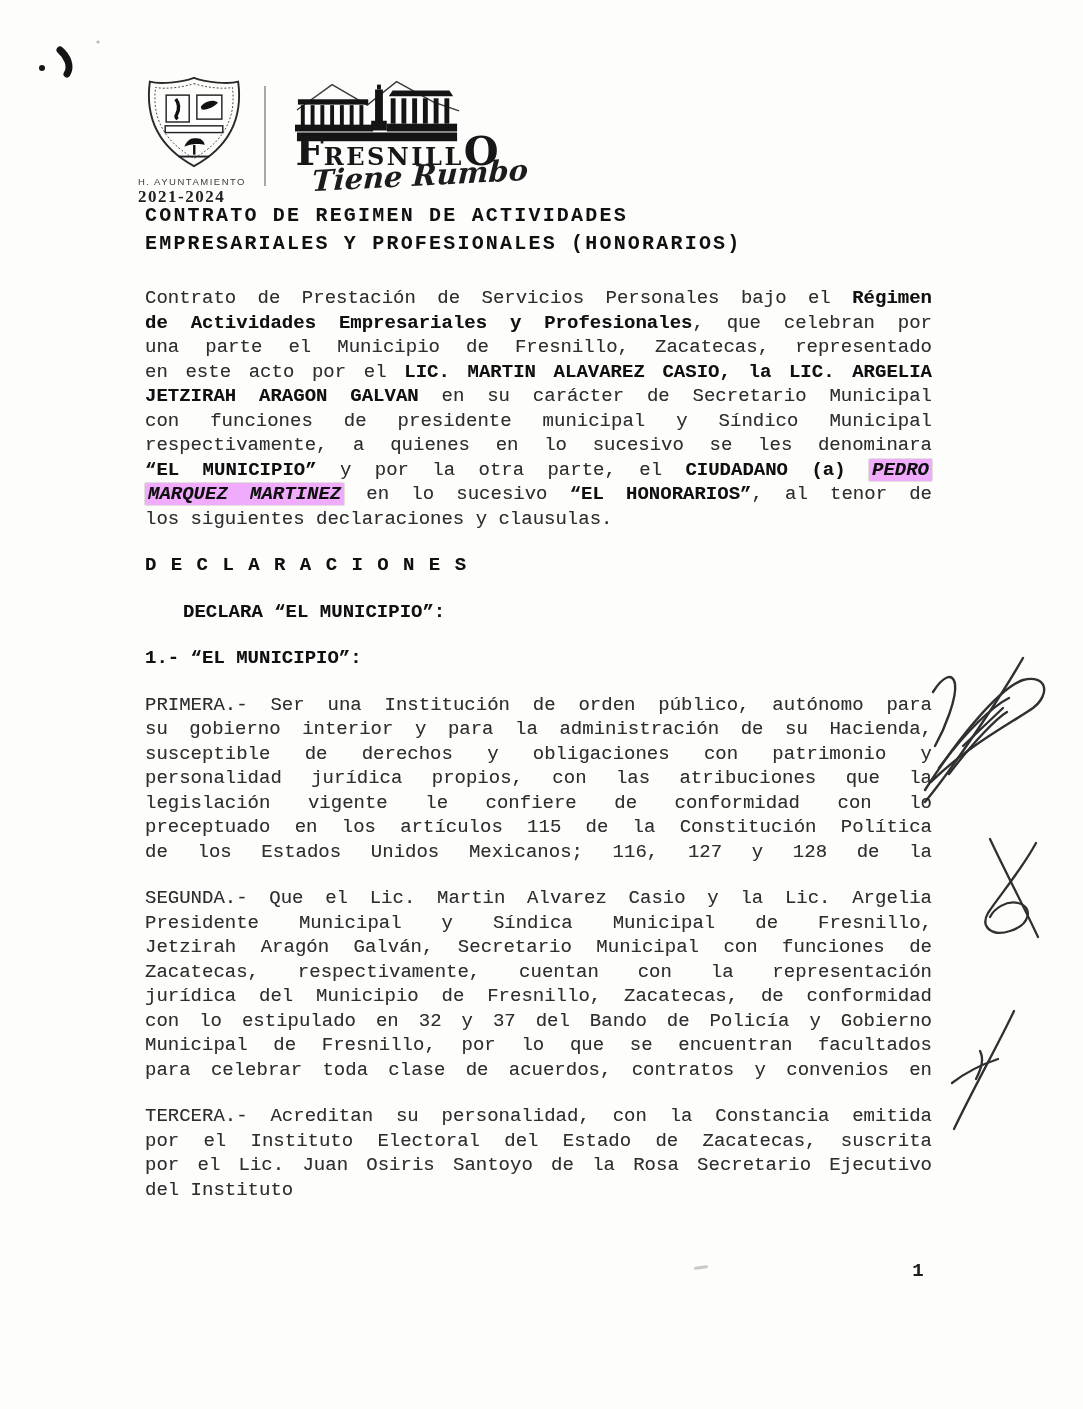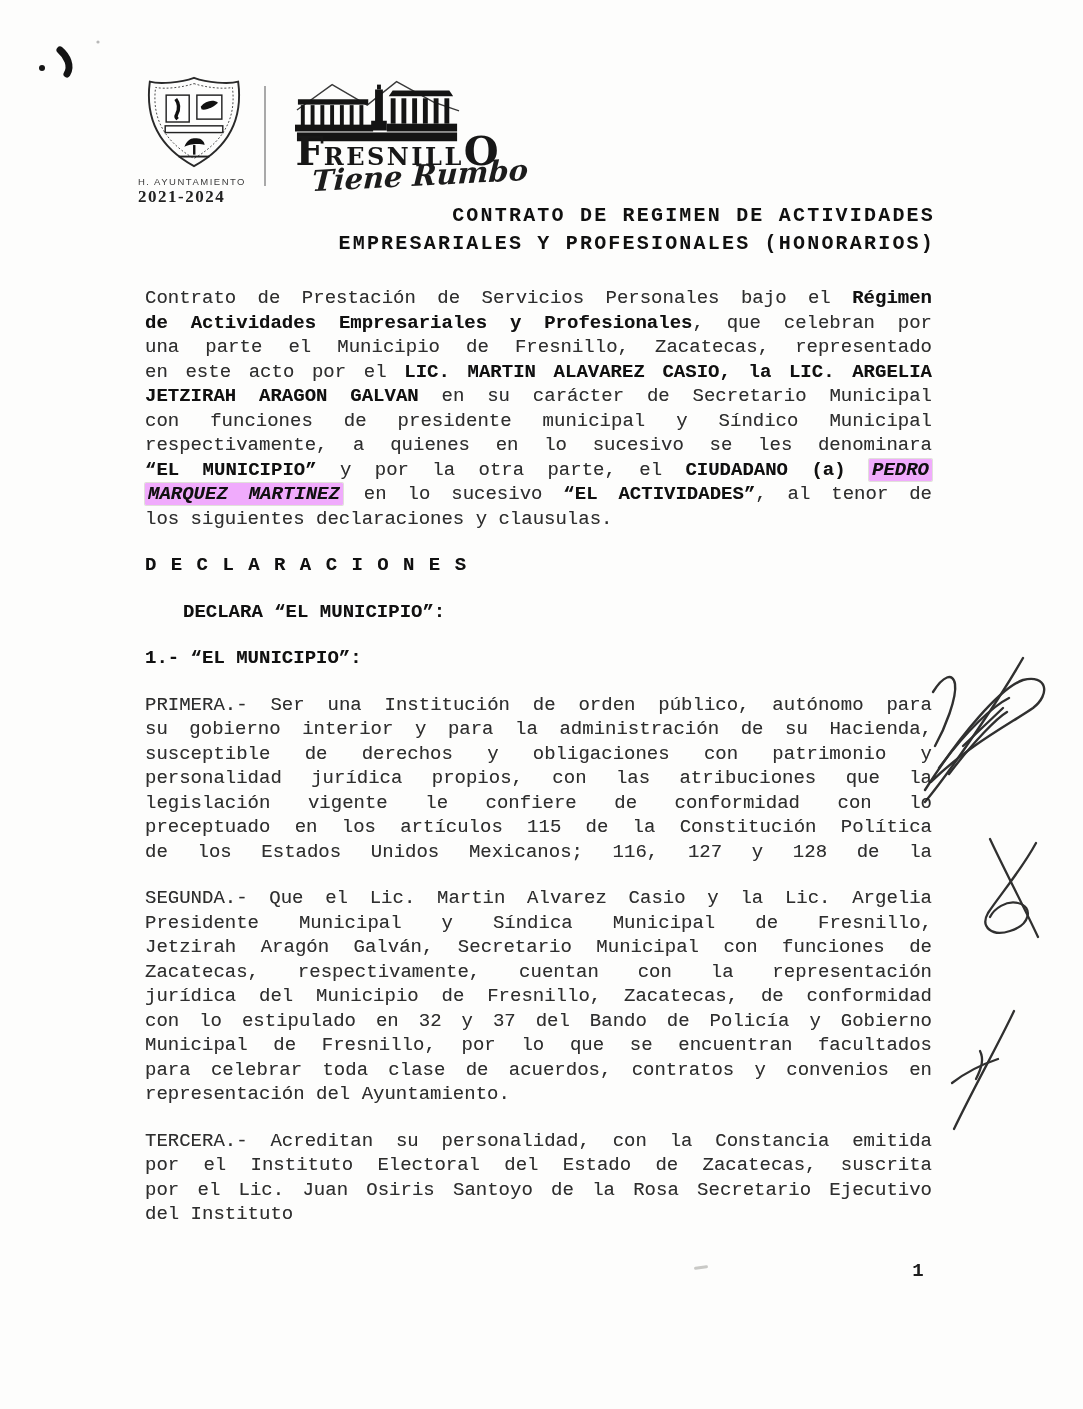--- a/index.html
+++ b/index.html
@@ -24,21 +24,21 @@
     display:flex;align-items:baseline;justify-content:center;white-space:nowrap;
   }
   .wm-big{font-size:40px;line-height:40px;}
   .wm-mid{font-size:24px;line-height:40px;letter-spacing:2.5px;}
   .slogan{
     position:absolute;left:312px;top:160px;width:160px;text-align:center;
     font-family:"DejaVu Serif","Liberation Serif",serif;font-style:italic;font-weight:600;
     font-size:29px;color:#1c1c1c;transform:rotate(-3deg) skewX(-6deg);letter-spacing:0px;white-space:nowrap;
   }
   
-  .title-block{position:absolute;left:145px;top:202px;width:790px;text-align:right;
+  .title-block{position:absolute;left:145px;top:202px;width:790px;text-align:left;
     font-weight:bold;color:#101010;font-size:20px;line-height:27.5px;letter-spacing:2.2px;white-space:nowrap;}
   
   .doc-body{position:absolute;left:145px;top:286px;width:787px;font-size:19px;line-height:24.5px;
     color:#2e2e2e;text-shadow:0 0 .5px rgba(40,40,40,.35);}
   .para{margin:0 0 22px 0;}
   .line{text-align:justify;}
   .line.j{text-align-last:justify;}
   .b{font-weight:bold;color:#101010;}
   .bx{background:#f0abfc;box-shadow:0 0 0 1px #e1e0da;border-radius:1px;padding:0 3px;font-style:italic;}
   .center-heading{margin:0 0 22px 0;text-align:left;font-weight:bold;color:#101010;letter-spacing:1.5px;}
@@ -120,21 +120,21 @@
   <div class="doc-body">
       <div class="para">
         <div class="line j"><span>Contrato de Prestación de Servicios Personales bajo el </span><span class="b">Régimen</span></div>
         <div class="line j"><span class="b">de Actividades Empresariales y Profesionales</span><span>, que celebran por</span></div>
         <div class="line j"><span>una parte el Municipio de Fresnillo, Zacatecas, representado</span></div>
         <div class="line j"><span>en este acto por el </span><span class="b">LIC. MARTIN ALAVAREZ CASIO, la LIC. ARGELIA</span></div>
         <div class="line j"><span class="b">JETZIRAH ARAGON GALVAN</span><span> en su carácter de Secretario Municipal</span></div>
         <div class="line j"><span>con funciones de presidente municipal y Síndico Municipal</span></div>
         <div class="line j"><span>respectivamente, a quienes en lo sucesivo se les denominara</span></div>
         <div class="line j"><span class="b">“EL MUNICIPIO”</span><span> y por la otra parte, el </span><span class="b">CIUDADANO (a)</span><span> </span><span class="b bx">PEDRO</span></div>
-        <div class="line j"><span class="b bx">MARQUEZ MARTINEZ</span><span> en lo sucesivo </span><span class="b">“EL ACTIVIDADES”</span><span>, al tenor de</span></div>
+        <div class="line j"><span class="b bx">MARQUEZ MARTINEZ</span><span> en lo sucesivo </span><span class="b">“EL HONORARIOS”</span><span>, al tenor de</span></div>
         <div class="line"><span>los siguientes declaraciones y clausulas.</span></div>
       </div>
       <div class="center-heading">D E C L A R A C I O N E S</div>
       <div class="indent-heading">DECLARA “EL MUNICIPIO”:</div>
       <div class="left-heading">1.- “EL MUNICIPIO”:</div>
       <div class="para">
         <div class="line j"><span>PRIMERA.- Ser una Institución de orden público, autónomo para</span></div>
         <div class="line j"><span>su gobierno interior y para la administración de su Hacienda,</span></div>
         <div class="line j"><span>susceptible de derechos y obligaciones con patrimonio y</span></div>
         <div class="line j"><span>personalidad jurídica propios, con las atribuciones que la</span></div>
@@ -144,21 +144,20 @@
       </div>
       <div class="para">
         <div class="line j"><span>SEGUNDA.- Que el Lic. Martin Alvarez Casio y la Lic. Argelia</span></div>
         <div class="line j"><span>Presidente Municipal y Síndica Municipal de Fresnillo,</span></div>
         <div class="line j"><span>Jetzirah Aragón Galván, Secretario Municipal con funciones de</span></div>
         <div class="line j"><span>Zacatecas, respectivamente, cuentan con la representación</span></div>
         <div class="line j"><span>jurídica del Municipio de Fresnillo, Zacatecas, de conformidad</span></div>
         <div class="line j"><span>con lo estipulado en 32 y 37 del Bando de Policía y Gobierno</span></div>
         <div class="line j"><span>Municipal de Fresnillo, por lo que se encuentran facultados</span></div>
         <div class="line j"><span>para celebrar toda clase de acuerdos, contratos y convenios en</span></div>
-        <div class="line"><span>representación del Ayuntamiento.</span></div>
       </div>
       <div class="para">
         <div class="line j"><span>TERCERA.- Acreditan su personalidad, con la Constancia emitida</span></div>
         <div class="line j"><span>por el Instituto Electoral del Estado de Zacatecas, suscrita</span></div>
         <div class="line j"><span>por el Lic. Juan Osiris Santoyo de la Rosa Secretario Ejecutivo</span></div>
         <div class="line"><span>del Instituto</span></div>
       </div>
     </div>
 
   <svg class="sig" style="left:905px;top:650px;" width="150" height="160" viewBox="0 0 150 160">

